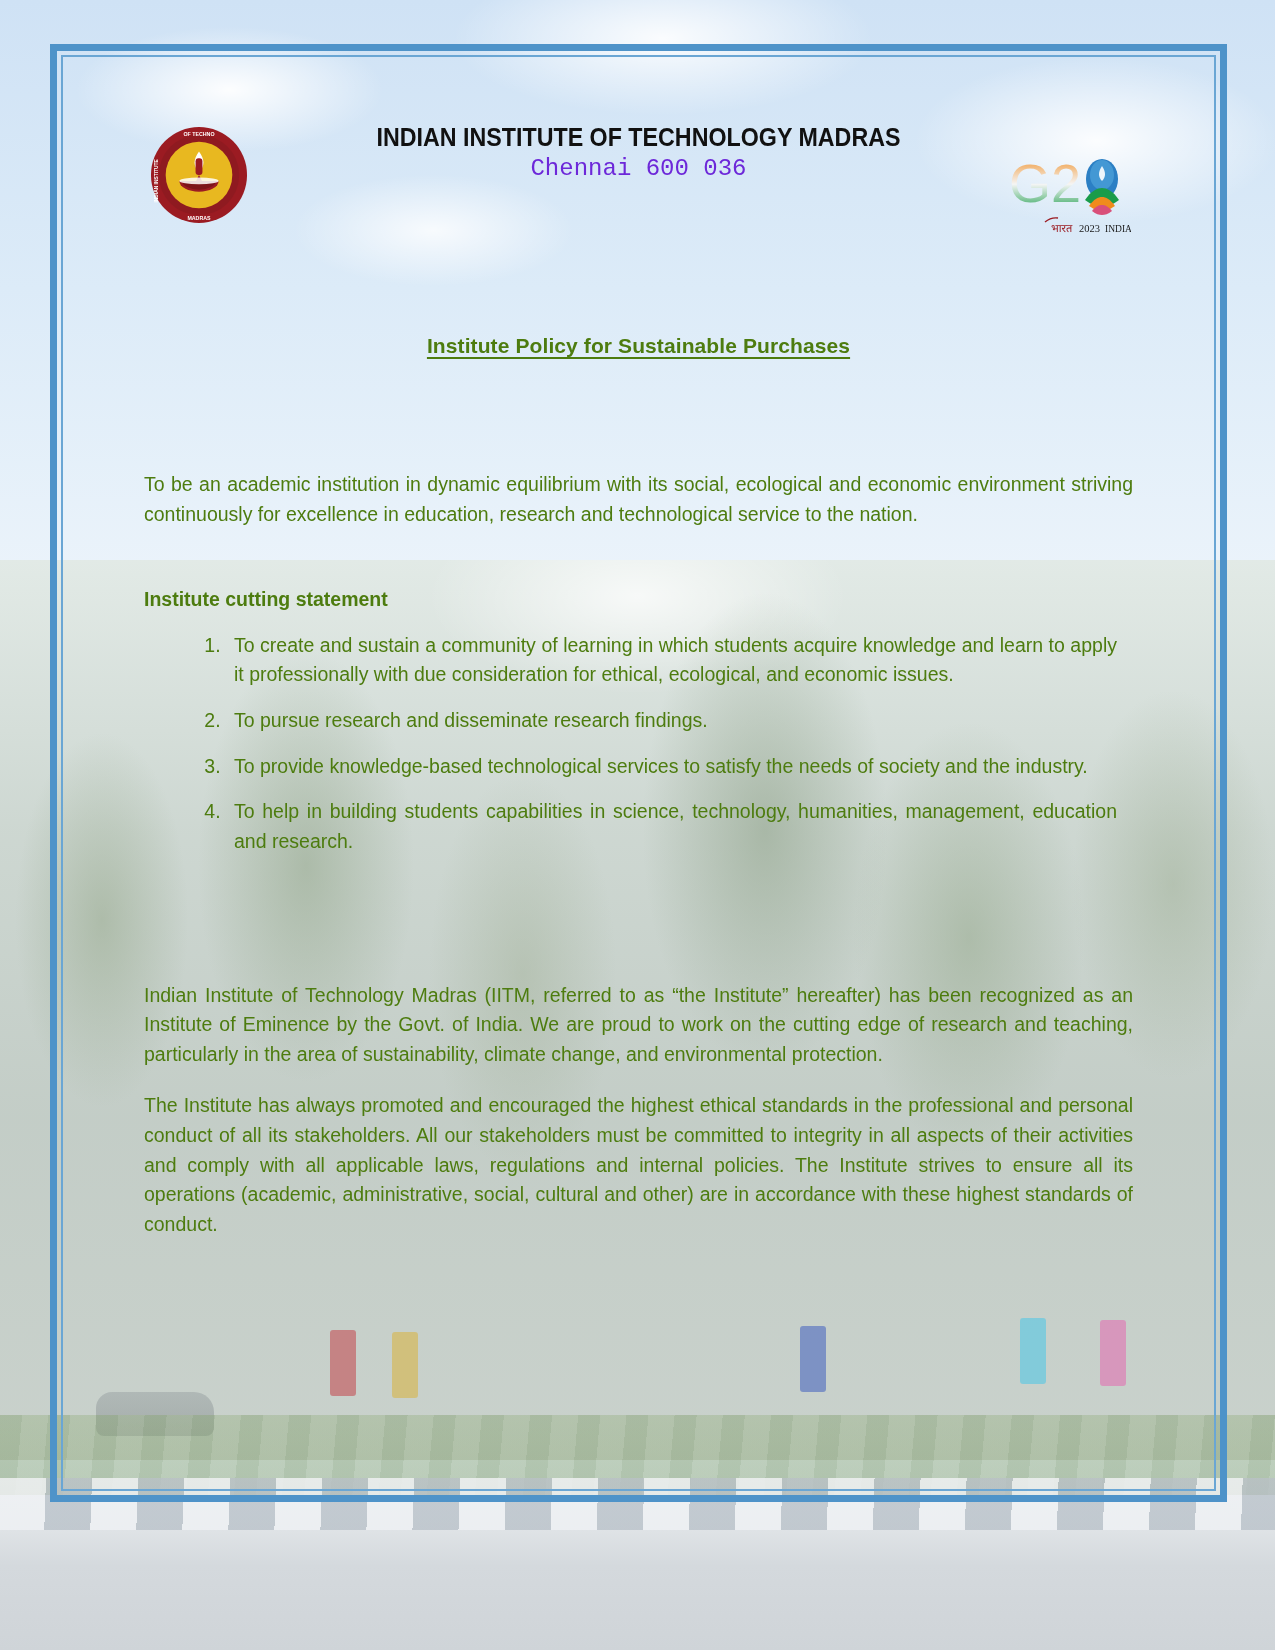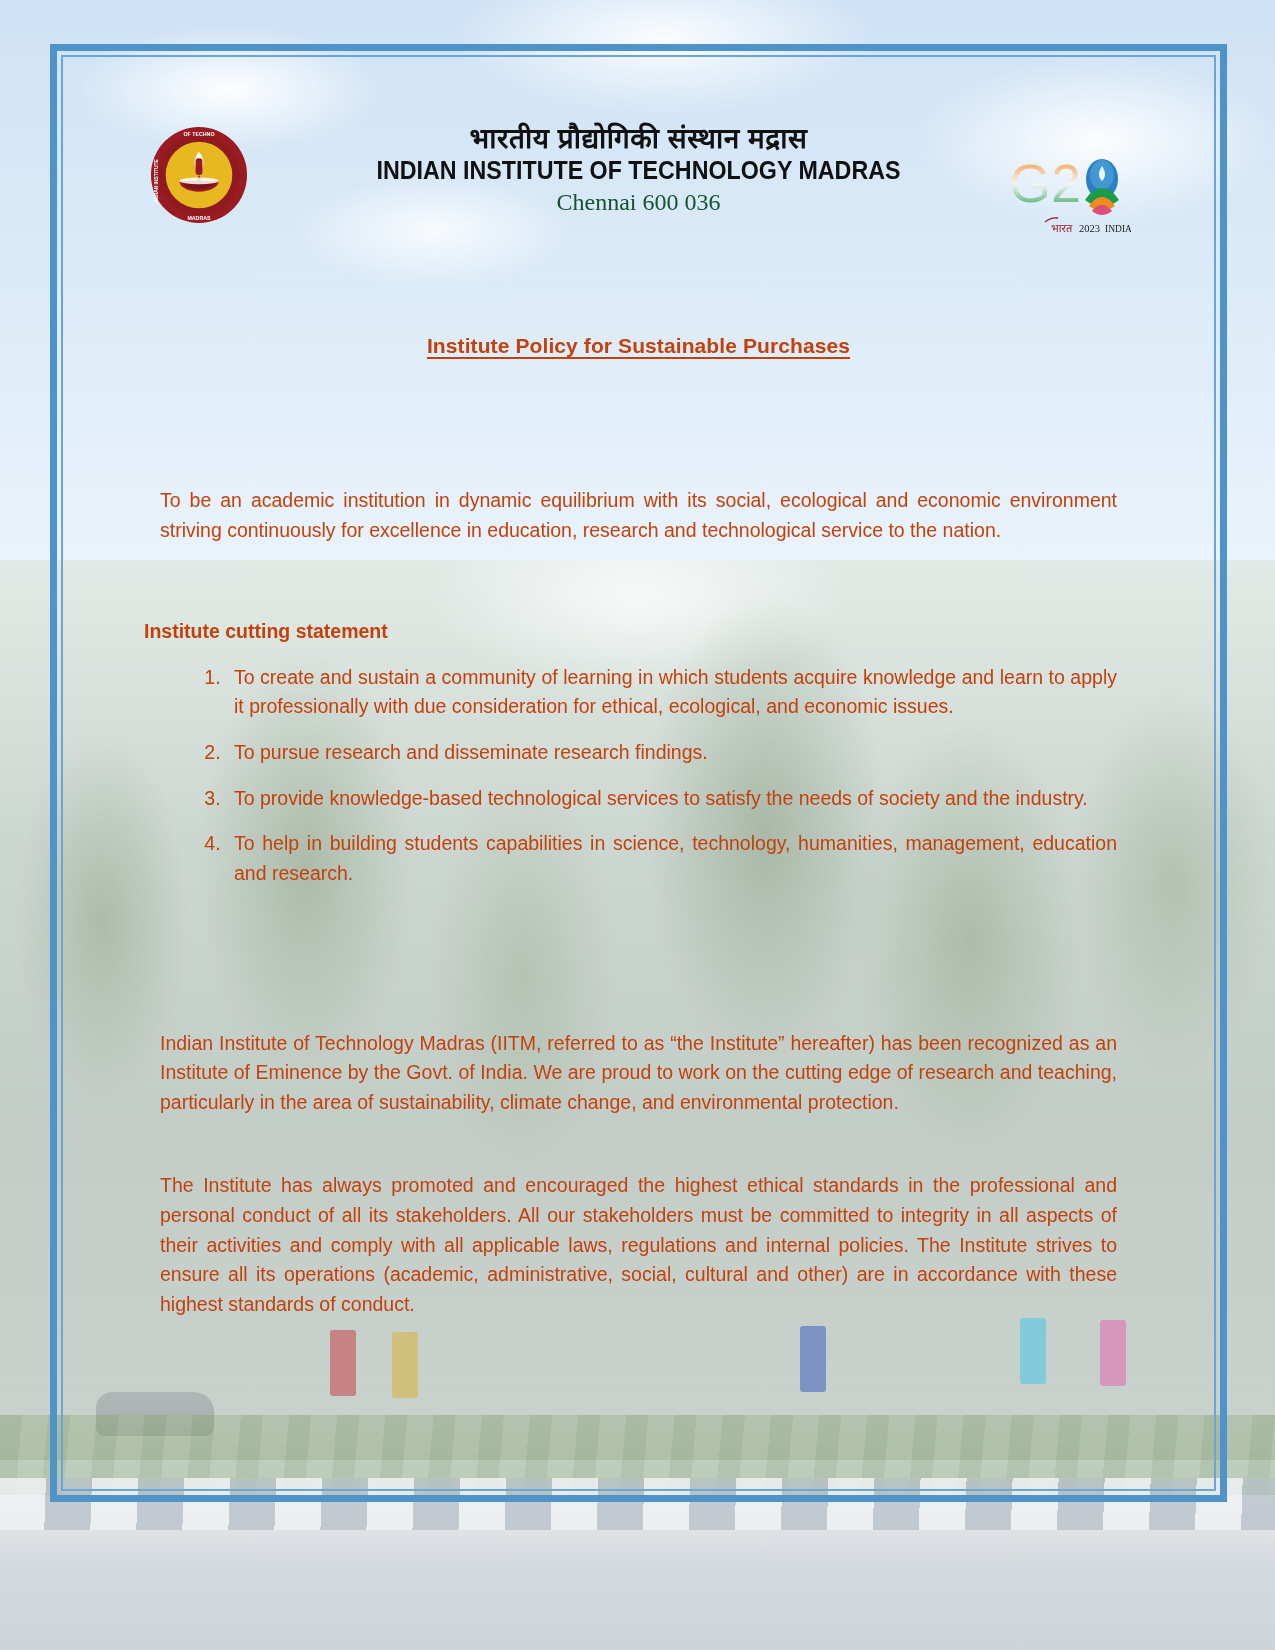--- a/index.html
+++ b/index.html
@@ -119,57 +119,57 @@
   .hdr-english {
     font-family: "Liberation Sans", sans-serif;
     font-size: 25px;
     font-weight: bold;
     color: #111;
     line-height: 1.25;
     transform: scaleX(.93);
     white-space: nowrap;
   }
   .hdr-city {
-    font-family: Liberation Serif, serif;
+    font-family: Liberation Mono, monospace;
     font-size: 24px;
-    color: #14532d;
+    color: #6d28d9;
     line-height: 1.35;
   }
   .hdr-url {
     font-family: "Liberation Sans", sans-serif;
     font-size: 24px;
     color: #1b44c8;
     text-decoration: underline;
     line-height: 1.35;
     cursor: pointer;
   }
 
   
   #doc-body {
-    color: #c2410c;
+    color: #4d7c0f;
     font-size: 19.5px;
     line-height: 1.52;
   }
   h1#doc-title {
     font-size: 21px;
     font-weight: bold;
     text-align: center;
     text-decoration: underline;
     text-underline-offset: 4px;
     margin: 58px 0 0 0;
     letter-spacing: .1px;
   }
   .section-heading {
     font-weight: bold;
     font-size: 19.5px;
     margin: 0;
   }
   .para {
     text-align: justify;
-    margin: 16px;
+    margin: 0;
     hyphens: none;
   }
   .spacer-lg { height: 56px; }
   .spacer-md { height: 30px; }
   .spacer-sm { height: 22px; }
   .spacer-xl { height: 78px; }
 
   ol.mission-list {
     margin: 0;
     padding-left: 66px;
@@ -240,21 +240,20 @@
         <path d="M84 60 c5 -7 9 -9 13 -9 c4 0 8 2 13 9 c-6 4 -9 5 -13 5 c-4 0 -7 -1 -13 -5 Z" fill="#f08b1d"></path>
         <path d="M87 65 c4 -5 7 -6 10 -6 c3 0 6 1 10 6 c-4 3 -7 4 -10 4 c-3 0 -6 -1 -10 -4 Z" fill="#d94f7a"></path>
         <path d="M40 76 q6 -5 13 -4" stroke="#9b1b22" stroke-width="1.4" fill="none"></path>
         <text x="46" y="86" font-family="'Liberation Sans',sans-serif" font-size="11" fill="#9b1b22">भारत</text>
         <text x="74" y="86" font-family="'Liberation Serif',serif" font-size="10.5" fill="#1a1a1a">2023</text>
         <text x="100" y="86" font-family="'Liberation Serif',serif" font-size="9.5" fill="#1a1a1a">INDIA</text>
       </svg>
     </div>
 
     <div id="header-text">
-      <div class="hdr-hindi">भारतीय प्रौद्योगिकी संस्थान मद्रास</div>
       <div class="hdr-english">INDIAN INSTITUTE OF TECHNOLOGY MADRAS</div>
       <div class="hdr-city">Chennai 600 036</div>
     </div>
   </div>
 
   <div id="doc-body">
 
     <h1 id="doc-title">Institute Policy for Sustainable Purchases</h1>
 
     <div class="spacer-xl"></div>

